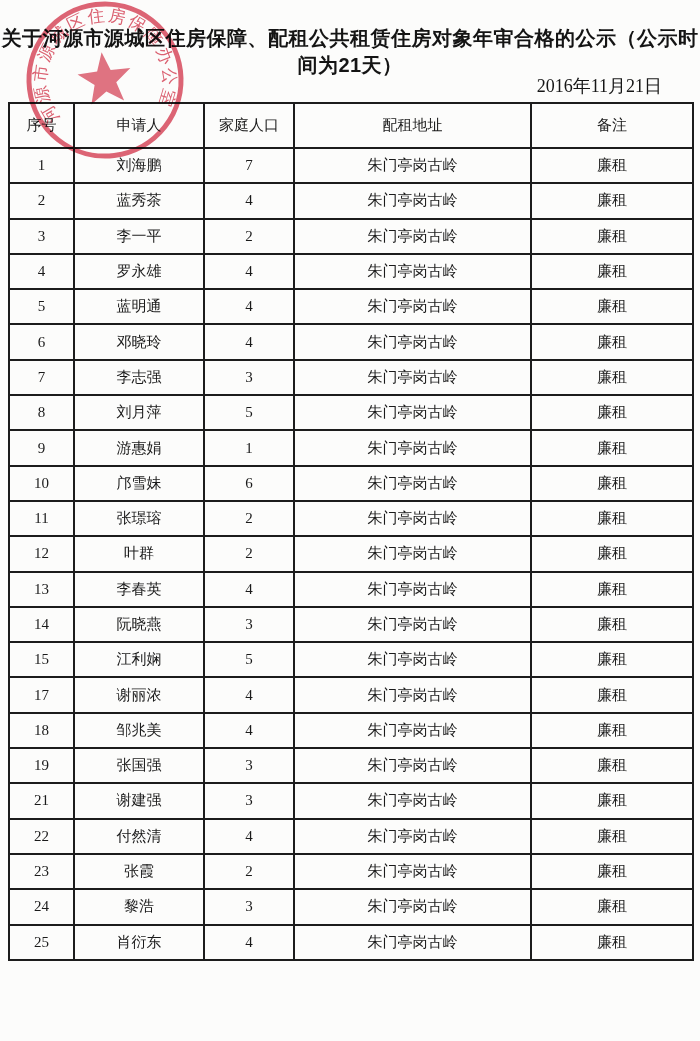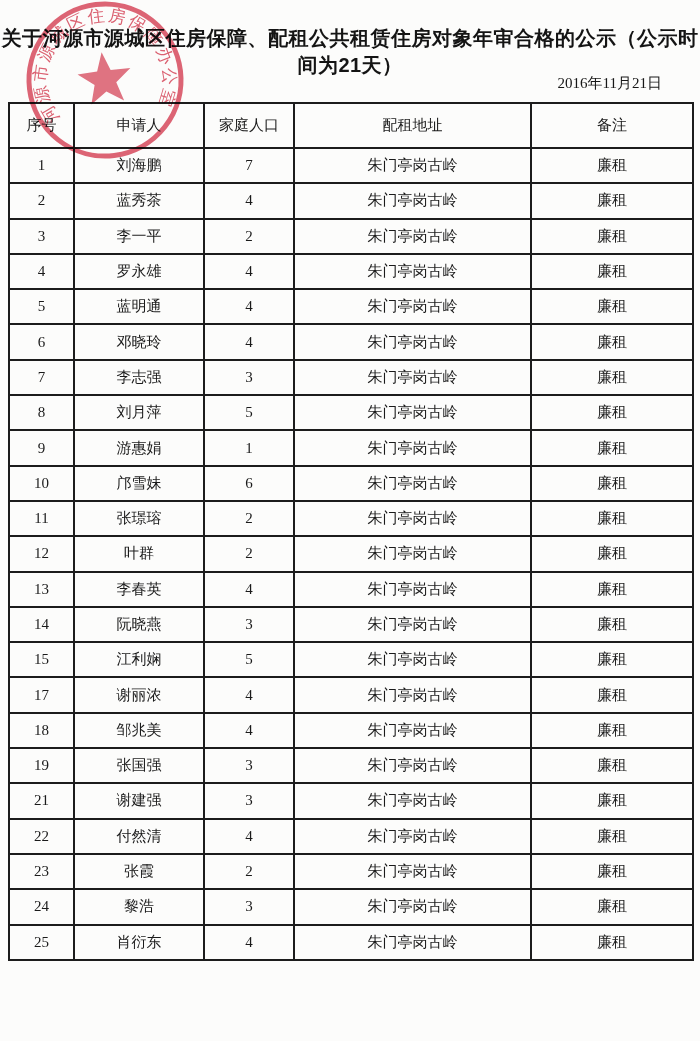--- a/index.html
+++ b/index.html
@@ -20,21 +20,21 @@
     text-align: center;
     font-family: "Liberation Sans", sans-serif;
     font-weight: 700;
     font-size: 20px;
     letter-spacing: 0.5px;
     color: #141414;
   }
   .doc-date {
     position: absolute;
     top: 74px; right: 38px;
-    font-size: 15px;
+    font-size: 18px;
     color: #161616;
   }
   table.roster {
     position: absolute;
     top: 102px; left: 8px;
     width: 684px;
     border-collapse: collapse;
     table-layout: fixed;
   }
   table.roster th, table.roster td {

